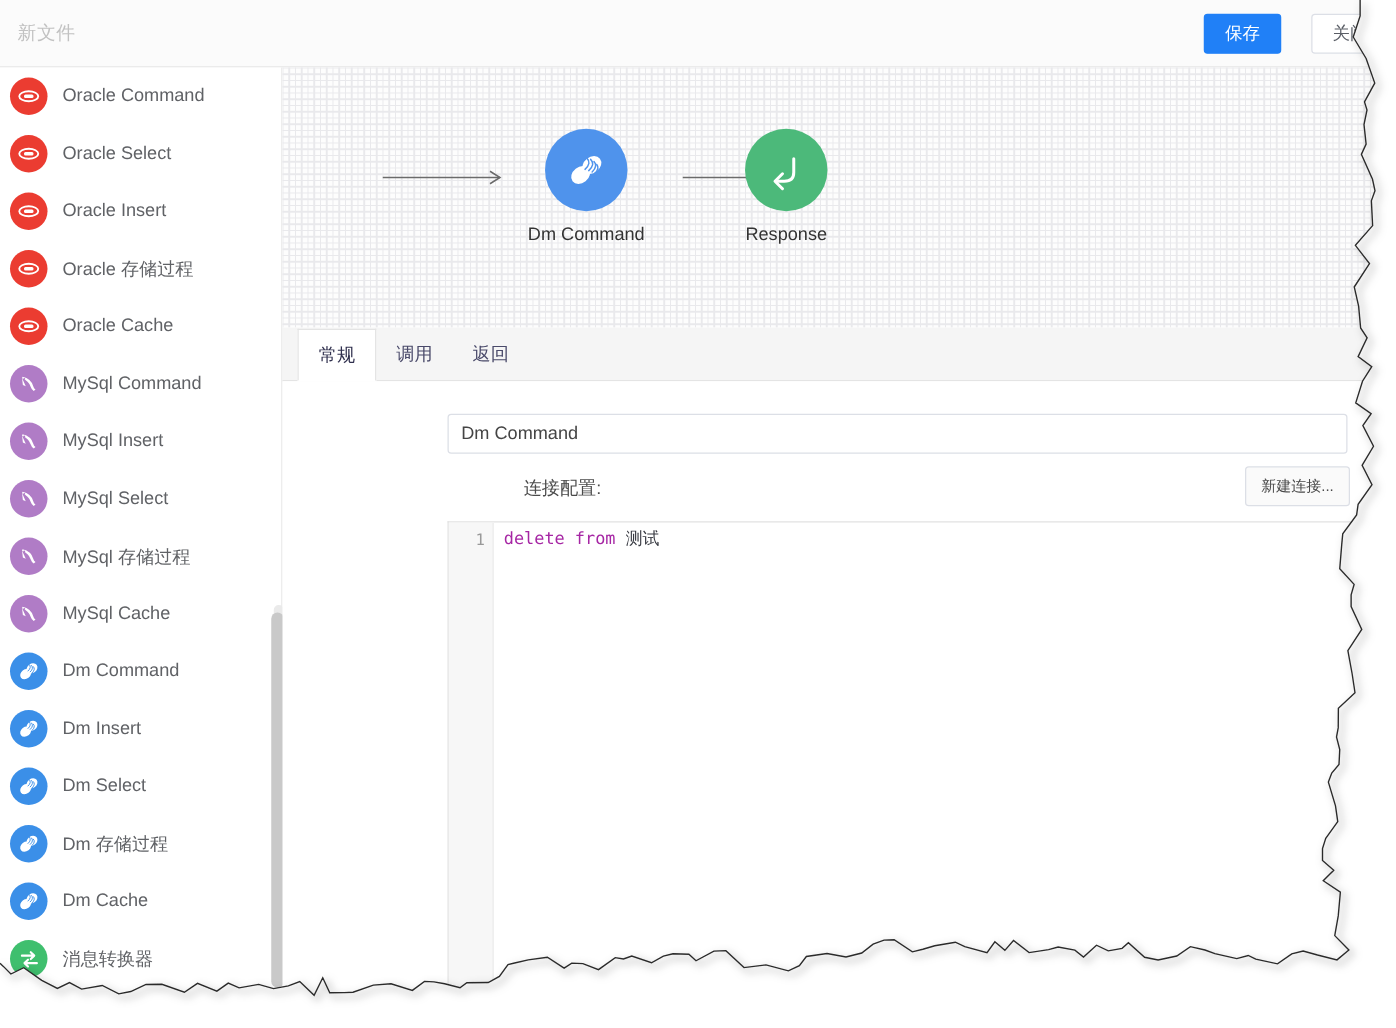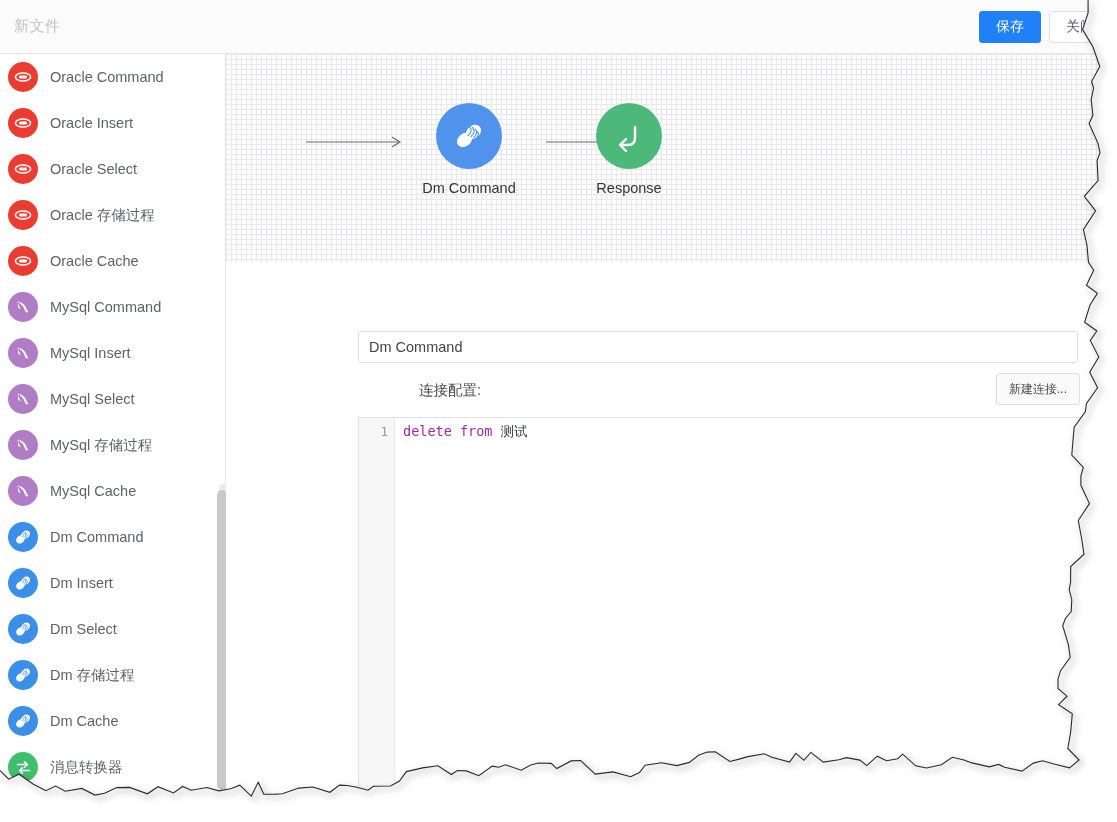--- a/index.html
+++ b/index.html
@@ -51,21 +51,21 @@
     position: absolute;
     left: 14px; top: 17px;
     font-size: 15px;
     color: #c2c2c2;
     letter-spacing: .5px;
   }
   .hdr-buttons {
     position: absolute;
     right: 6px; top: 11px;
     display: flex;
-    gap: 8px;
+    gap: 24px;
   }
   .btn {
     height: 32px;
     min-width: 60px;
     padding: 0 16px;
     font-size: 14px;
     border-radius: 3px;
     border: 1px solid #dcdfe6;
     background: #ffffff;
     color: #5a5e66;
@@ -356,30 +356,30 @@
             </div>
             <div class="pal-label">Oracle Command</div>
           </div>
           <div class="pal-item">
             <div class="pal-icon ic-oracle">
               <svg width="18" height="18" viewBox="0 0 18 18">
                 <ellipse cx="9" cy="9" rx="7.6" ry="4" fill="none" stroke="#ffffff" stroke-width="1.5"></ellipse>
                 <rect x="5.2" y="7.6" width="7.6" height="2.8" rx="1.2" fill="#ffffff"></rect>
               </svg>
             </div>
-            <div class="pal-label">Oracle Insert</div>
+            <div class="pal-label">Oracle Select</div>
           </div>
           <div class="pal-item">
             <div class="pal-icon ic-oracle">
               <svg width="18" height="18" viewBox="0 0 18 18">
                 <ellipse cx="9" cy="9" rx="7.6" ry="4" fill="none" stroke="#ffffff" stroke-width="1.5"></ellipse>
                 <rect x="5.2" y="7.6" width="7.6" height="2.8" rx="1.2" fill="#ffffff"></rect>
               </svg>
             </div>
-            <div class="pal-label">Oracle Select</div>
+            <div class="pal-label">Oracle Insert</div>
           </div>
           <div class="pal-item">
             <div class="pal-icon ic-oracle">
               <svg width="18" height="18" viewBox="0 0 18 18">
                 <ellipse cx="9" cy="9" rx="7.6" ry="4" fill="none" stroke="#ffffff" stroke-width="1.5"></ellipse>
                 <rect x="5.2" y="7.6" width="7.6" height="2.8" rx="1.2" fill="#ffffff"></rect>
               </svg>
             </div>
             <div class="pal-label">Oracle 存储过程</div>
           </div>
@@ -558,20 +558,25 @@
         <div class="node-circle green">
           <svg width="36" height="36" viewBox="0 0 36 36">
             <path d="M24 9 L24 20 Q24 27 16.5 27 L10 27" fill="none" stroke="#ffffff" stroke-width="2.4" stroke-linecap="round" stroke-linejoin="round"></path>
             <polyline points="15,21 9,27 15,33" fill="none" stroke="#ffffff" stroke-width="2.4" stroke-linecap="round" stroke-linejoin="round"></polyline>
           </svg>
         </div>
         <div class="node-label">Response</div>
       </div>
     </div>
 
+    <div class="tabs-bar">
+      <div class="tab active">常规</div>
+      <div class="tab">调用</div>
+      <div class="tab">返回</div>
+    </div>
 
     <div class="form-area">
 
       <div class="form-label" style="left:145px; top:34px;">节点名称:</div>
       <div class="text-input" style="left:132px; top:26px; width:720px;">Dm Command</div>
 
       <div class="form-label" style="left:145px; top:76px;">连接配置:</div>
       <div class="btn-newconn" style="left:770px; top:68px;">新建连接...</div>
 
       <div class="form-label" style="left:145px; top:115px;">SQL命令:</div>

